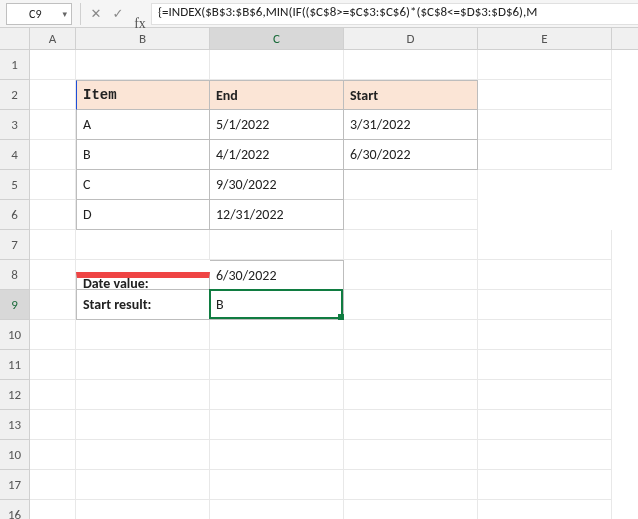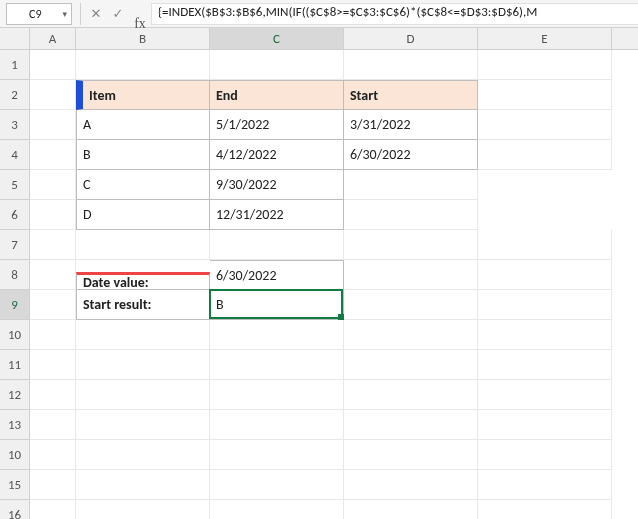--- a/index.html
+++ b/index.html
@@ -112,28 +112,28 @@
   .cC { width:134px; }
   .cD { width:134px; }
   .cE { width:134px; }
   .hdr-cell {
     background:#fbe5d6;
     font-weight:700;
     border-top:1px solid #bdbdbd;
     border-bottom:1px solid #bdbdbd;
     border-right:1px solid #bdbdbd;
   }
-  .hdr-cell.first { border-left:7px solid #1d4ed8;}
+  .hdr-cell.first { border-left:1px solid #1d4ed8;font-family:Liberation Mono, monospace;}
   .tbl {
     border-bottom:1px solid #bdbdbd;
     border-right:1px solid #bdbdbd;
   }
   .tbl.first { border-left:1px solid #bdbdbd; }
   .lbl { font-weight:700; border-bottom:1px solid #bdbdbd; border-left:1px solid #bdbdbd; border-right:1px solid #bdbdbd; }
-  .lbl.topb { border-top:3px solid #ef4444;margin-top:12px;}
+  .lbl.topb { border-top:6px solid #ef4444;margin-top:12px;}
   .val { border-bottom:1px solid #bdbdbd; border-right:1px solid #bdbdbd;}
   .val.topb { border-top:1px solid #bdbdbd;}
   .active-cell {
     position:absolute;
     border:2px solid #107c41;
     pointer-events:none;
   }
   .fill-handle {
     position:absolute;
     width:6px; height:6px;
@@ -177,21 +177,21 @@
     <div class="row-h">5</div>
     <div class="row-h">6</div>
     <div class="row-h">7</div>
     <div class="row-h">8</div>
     <div class="row-h sel">9</div>
     <div class="row-h">10</div>
     <div class="row-h">11</div>
     <div class="row-h">12</div>
     <div class="row-h">13</div>
     <div class="row-h">10</div>
-    <div class="row-h">15</div>
+    <div class="row-h">17</div>
     <div class="row-h">16</div>
   </div>
 
   <div class="cells">
 
     <div class="row">
       <div class="cell cA"></div>
       <div class="cell cB"></div>
       <div class="cell cC"></div>
       <div class="cell cD"></div>
@@ -209,21 +209,21 @@
     <div class="row">
       <div class="cell cA"></div>
       <div class="cell cB tbl first">A</div>
       <div class="cell cC tbl">5/1/2022</div>
       <div class="cell cD tbl">3/31/2022</div>
       <div class="cell cE"></div>
     </div>
     <div class="row">
       <div class="cell cA"></div>
       <div class="cell cB tbl first">B</div>
-      <div class="cell cC tbl">4/12/2022</div>
+      <div class="cell cC tbl">4/1/2022</div>
       <div class="cell cD tbl">6/30/2022</div>
       <div class="cell cE"></div>
     </div>
     <div class="row">
       <div class="cell cA"></div>
       <div class="cell cB tbl first">C</div>
       <div class="cell cD tbl">9/30/2022</div>
       <div class="cell cE"></div>
     </div>
     <div class="row">

